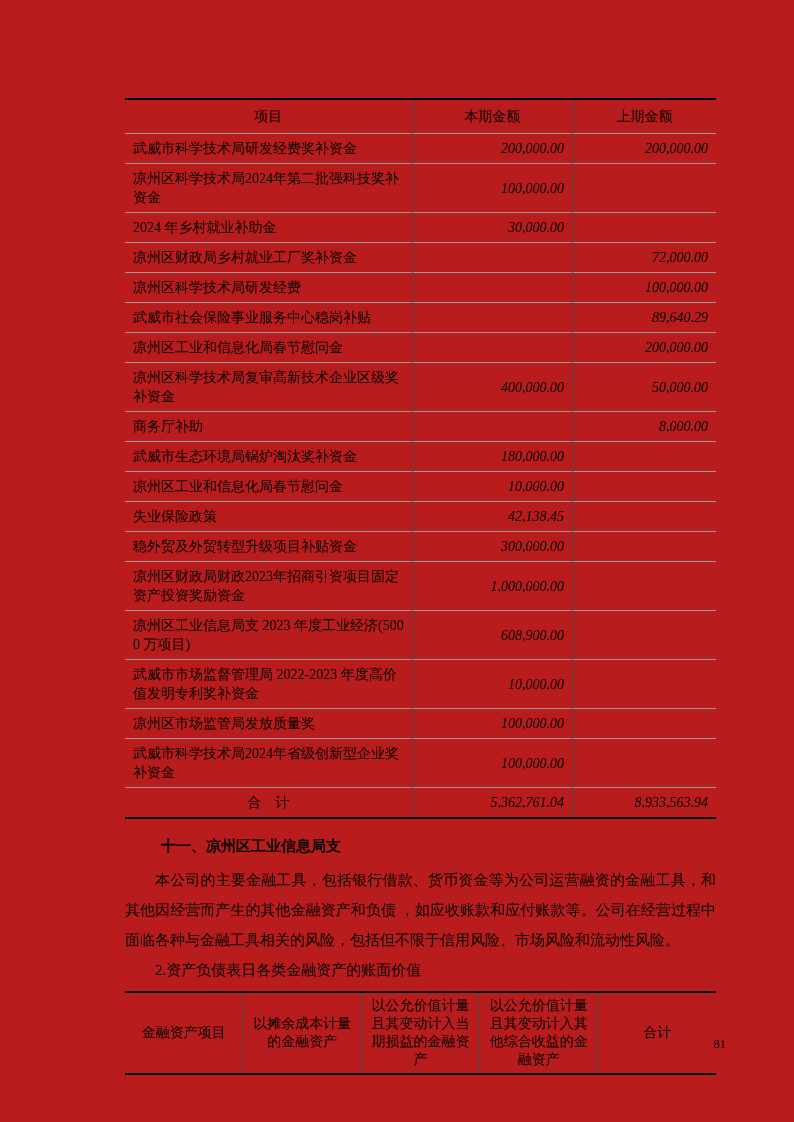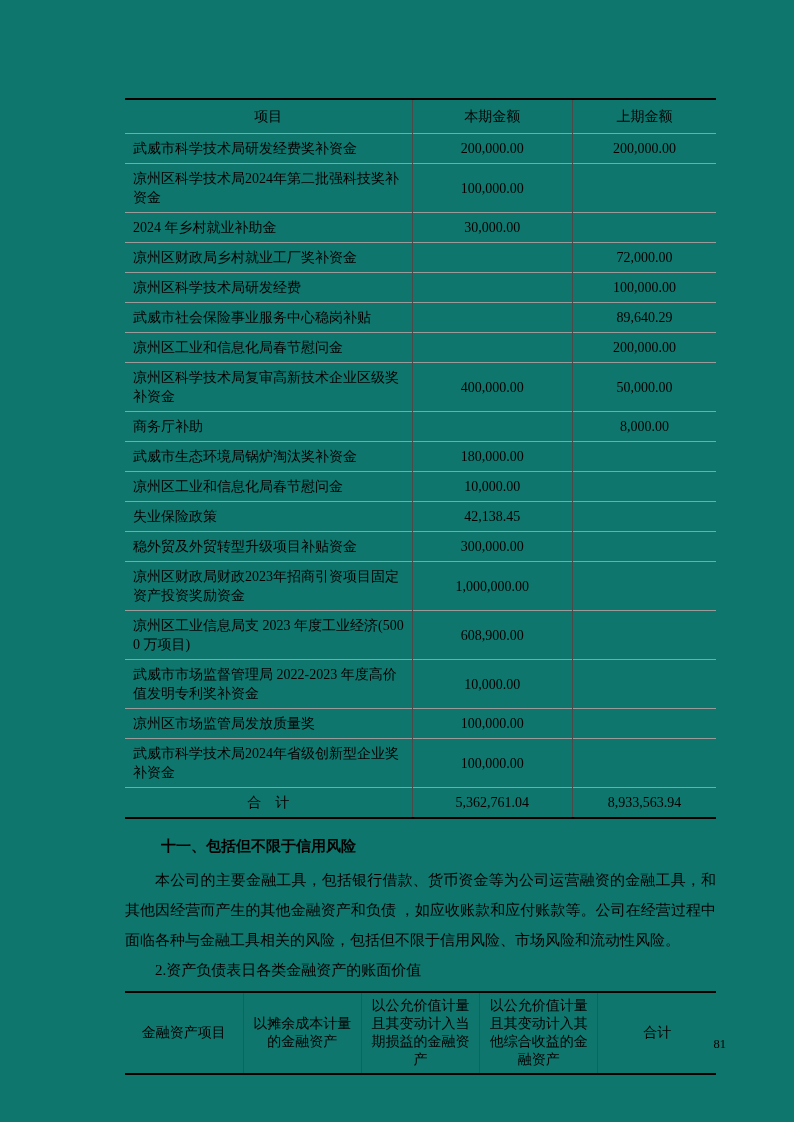--- a/index.html
+++ b/index.html
@@ -1,20 +1,20 @@
 <!DOCTYPE html>
 <html><head>
 <meta charset="utf-8">
 <style>
   html,body { margin:0; padding:0; background:#e8e8e8; }
   .page {
     position:relative;
     width:794px; height:1122px;
     margin:0 auto;
-    background:#0f766e;
+    background:#b91c1c;
     font-family:"Liberation Serif","DejaVu Serif",serif;
     color:#000;
     overflow:hidden;
   }
   .content {
     position:absolute;
     left:125px; top:98px;
     width:591px;
   }
   table { border-collapse:collapse; width:100%; table-layout:fixed; }
@@ -25,21 +25,21 @@
     font-size:14px; line-height:19px;
     padding:5px 8px;
     vertical-align:middle;
     word-break:break-all;
   }
   .t1 tbody td, .t1 tbody th { border-top:1px solid #9a9a9a; }
   .t1 th:nth-child(2), .t1 td:nth-child(2),
   .t1 th:nth-child(3), .t1 td:nth-child(3) { border-left:1px solid #4a4a4a; }
   .t1 thead th { font-weight:normal; text-align:center; padding:7px 8px; }
   .t1 td.item { text-align:left;margin-top:20px; }
-  .t1 td.num  { text-align:center; font-variant-numeric:tabular-nums; }
+  .t1 td.num  { text-align:right; font-variant-numeric:tabular-nums;font-style:italic; }
   .t1 tr.total td.lbl { text-align:center;margin-top:28px; }
 
   
   .sec-heading {
     margin:15px 0 0 0;
     font-size:15px; font-weight:bold;
     line-height:24px;
     text-indent:2.4em;
   }
   .sec-para {
@@ -184,21 +184,21 @@
           <td class="num"></td>
         </tr>
         <tr class="total">
           <td class="lbl">合　计</td>
           <td class="num">5,362,761.04</td>
           <td class="num">8,933,563.94</td>
         </tr>
       </tbody>
     </table>
 
-    <h2 class="sec-heading">十一、包括但不限于信用风险</h2>
+    <h2 class="sec-heading">十一、凉州区工业信息局支</h2>
 
     <p class="sec-para">本公司的主要金融工具，包括银行借款、货币资金等为公司运营融资的金融工具，和其他因经营而产生的其他金融资产和负债 ，如应收账款和应付账款等。公司在经营过程中面临各种与金融工具相关的风险，包括但不限于信用风险、市场风险和流动性风险。</p>
 
     <p class="sub-title">2.资产负债表日各类金融资产的账面价值</p>
 
     <table class="t2">
       <colgroup>
           <col style="width:20%">
           <col style="width:20%">
           <col style="width:20%">

